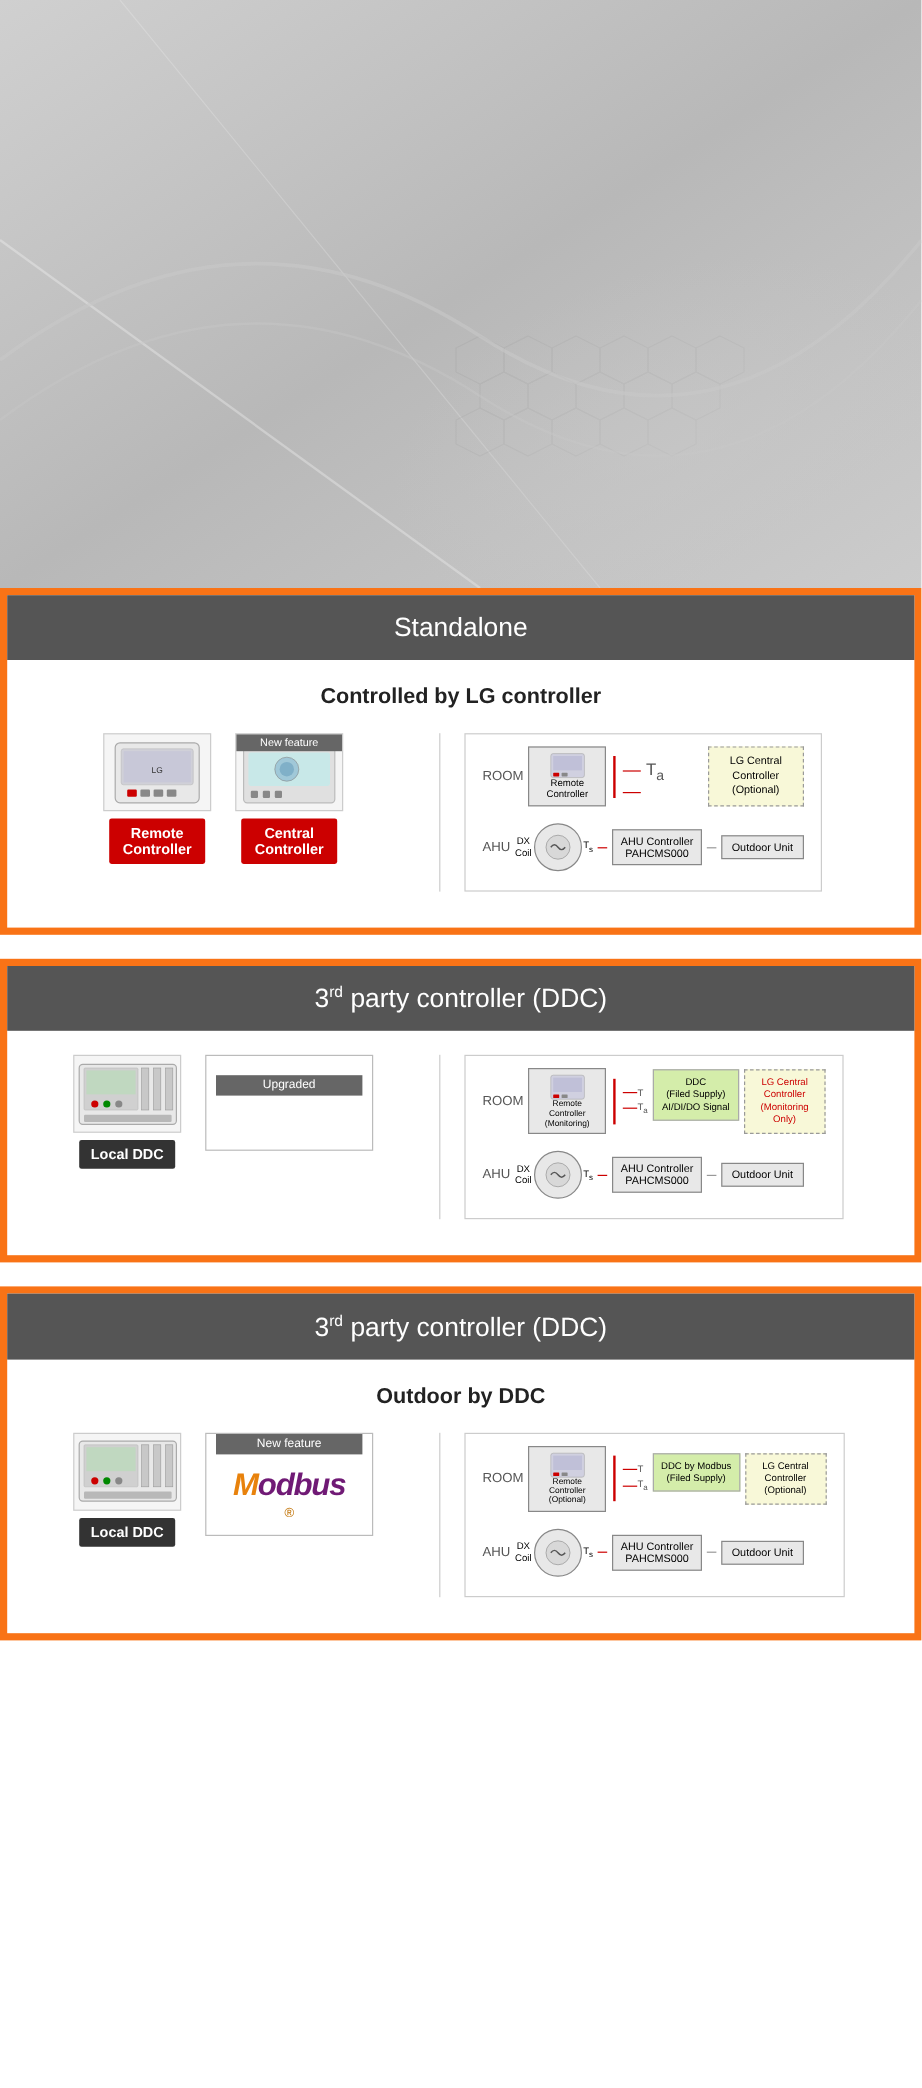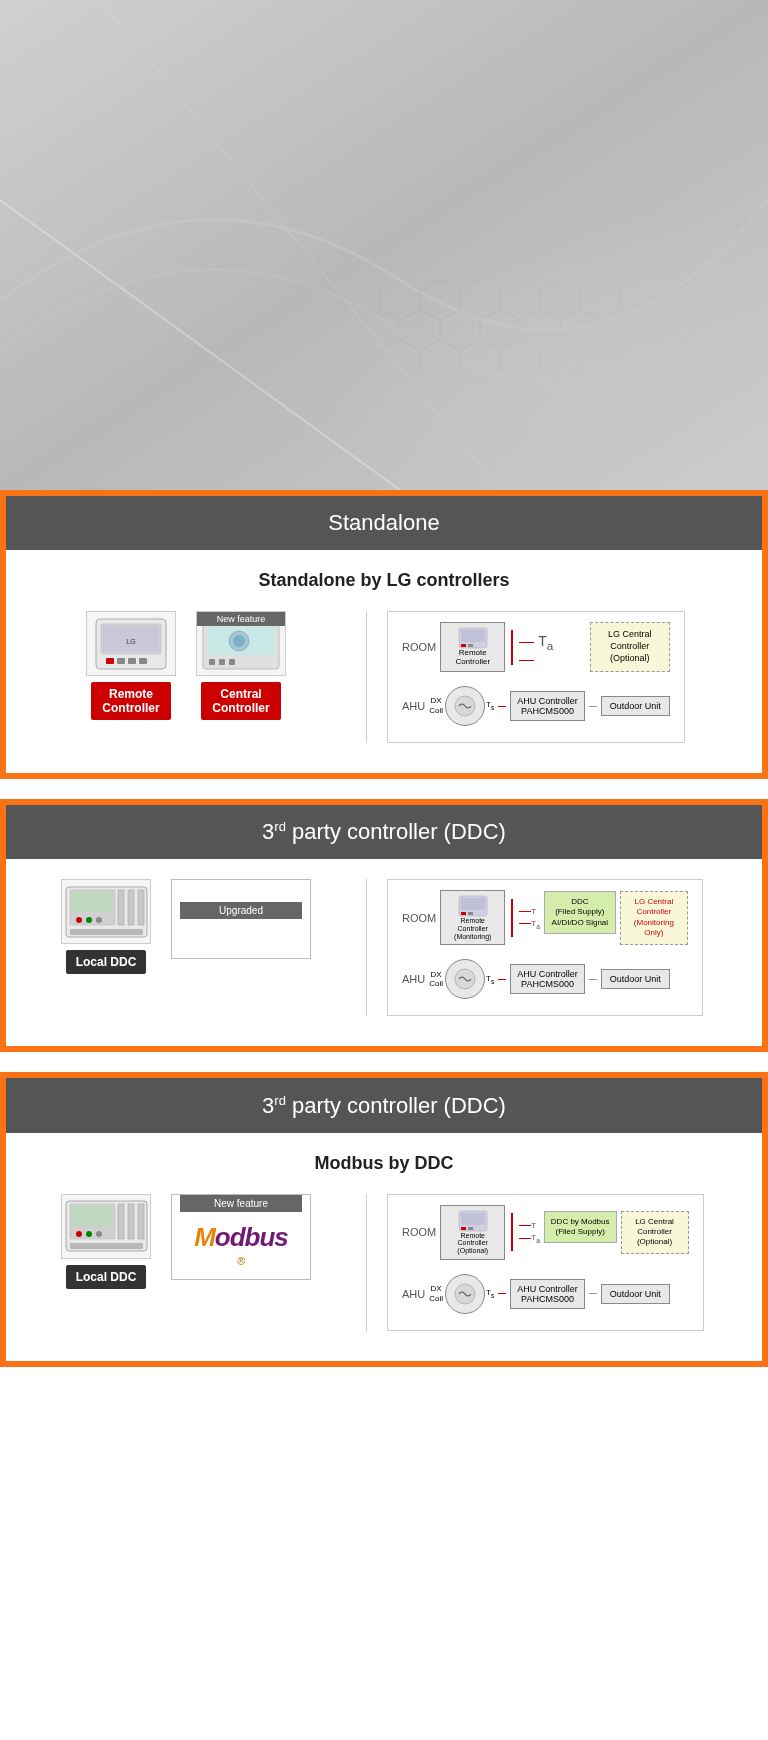--- a/index.html
+++ b/index.html
@@ -227,21 +227,21 @@
     <path d="M 0 300 Q 200 150 400 280 T 768 200" stroke="rgba(200,200,200,0.6)" stroke-width="3" fill="none"></path>
     <path d="M 0 350 Q 200 200 400 330 T 768 250" stroke="rgba(200,200,200,0.4)" stroke-width="2" fill="none"></path>
   </svg>
 </div>
 
 <div class="section-block">
   <div class="section-header">
     <span>Standalone</span>
   </div>
   <div class="section-inner">
-    <div class="subsection-title">Standalone by LG controllers</div>
+    <div class="subsection-title">Controlled by LG controller</div>
     <div class="content-row">
 
       <div class="left-panel">
         <div class="device-images">
 
           <div class="device-item">
             <div class="device-img">
               <svg width="80" height="60" xmlns="http://www.w3.org/2000/svg">
                 <rect x="5" y="5" width="70" height="50" rx="4" fill="#e8e8e8" stroke="#aaa" stroke-width="1"></rect>
                 <rect x="10" y="10" width="60" height="30" rx="2" fill="#d0d0d8" stroke="#bbb" stroke-width="0.5"></rect>
@@ -370,21 +370,21 @@
                 <circle cx="35" cy="38" r="3" fill="#888"></circle>
                 <rect x="6" y="47" width="73" height="6" rx="1" fill="#b8b8b8"></rect>
               </svg>
             </div>
             <div class="device-label dark">
               Local DDC
             </div>
           </div>
 
           <div class="device-item">
-            <div style="border:1px solid #bbb;background:#fff;width:140px;min-height:80px;position:relative;display:flex;flex-direction:row;align-items:center;padding:4px 8px 12px;">
+            <div style="border:1px solid #bbb;background:#fff;width:140px;min-height:80px;position:relative;display:flex;flex-direction:column;align-items:center;padding:16px 8px 12px;">
               <div style="width:100%;background:#666;color:#fff;font-size:10px;text-align:center;padding:3px 0;margin-bottom:10px;">Upgraded</div>
             </div>
           </div>
         </div>
       </div>
 
       <div class="vertical-divider"></div>
 
       <div class="right-panel">
         <div class="diag-container">
@@ -447,21 +447,21 @@
       </div>
     </div>
   </div>
 </div>
 
 <div class="section-block" style="margin-top:20px;">
   <div class="section-header">
     <span>3<sup>rd</sup> party controller (DDC)</span>
   </div>
   <div class="section-inner">
-    <div class="subsection-title">Modbus by DDC</div>
+    <div class="subsection-title">Outdoor by DDC</div>
     <div class="content-row">
 
       <div class="left-panel">
         <div class="device-images">
 
           <div class="device-item">
             <div class="device-img">
               <svg width="85" height="60" xmlns="http://www.w3.org/2000/svg">
                 <rect x="2" y="5" width="81" height="50" rx="3" fill="#e8e8e8" stroke="#aaa" stroke-width="1"></rect>
                 <rect x="6" y="8" width="45" height="35" rx="1" fill="#d0d0d0" stroke="#bbb" stroke-width="0.5"></rect>

